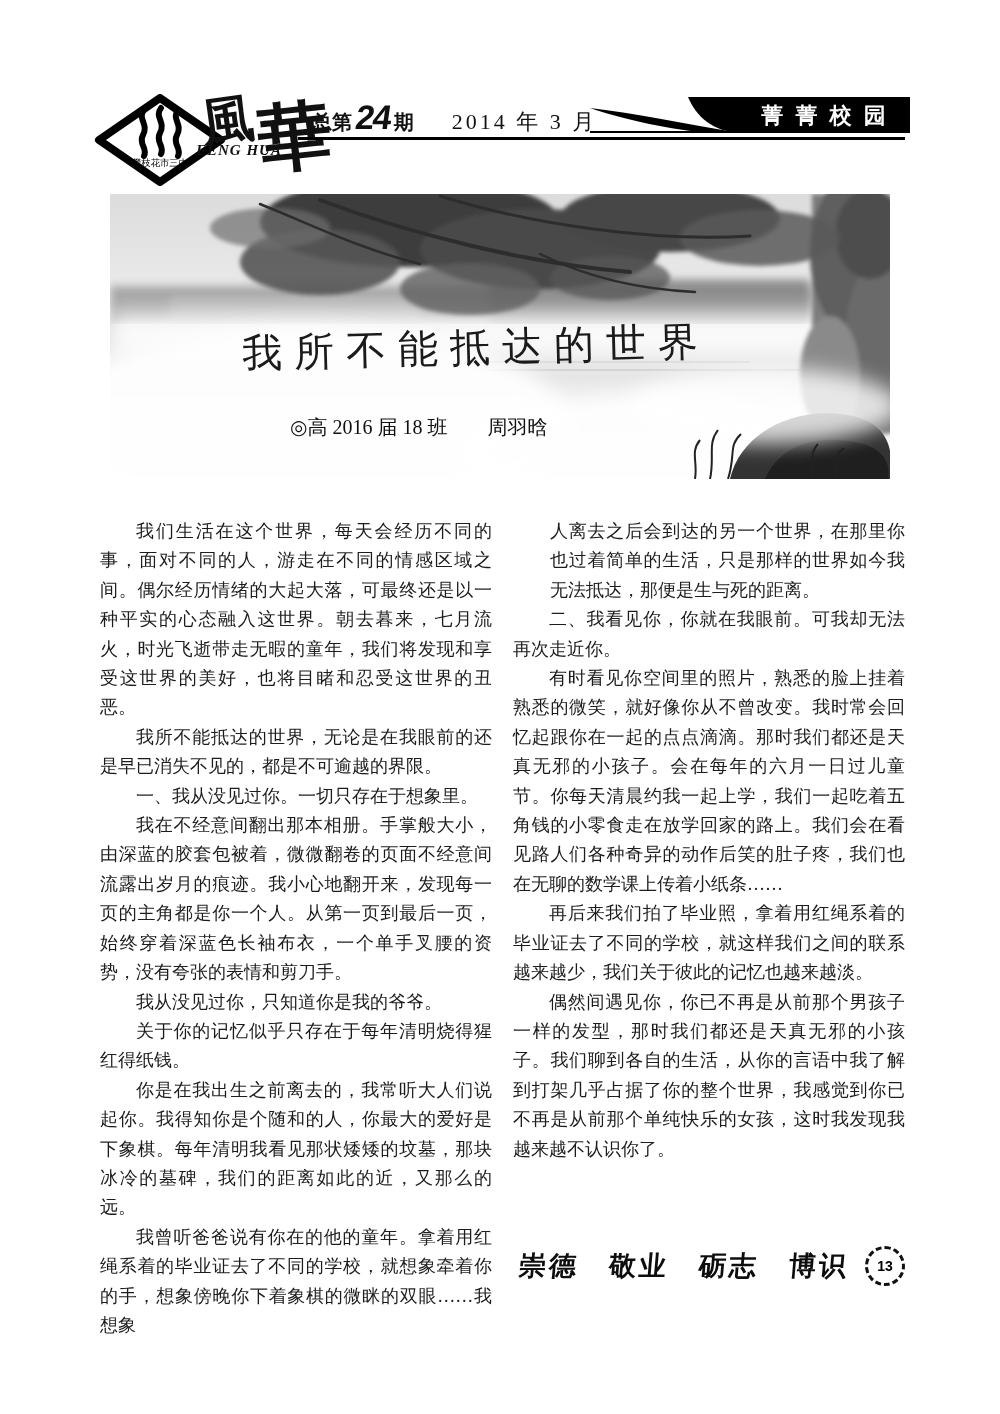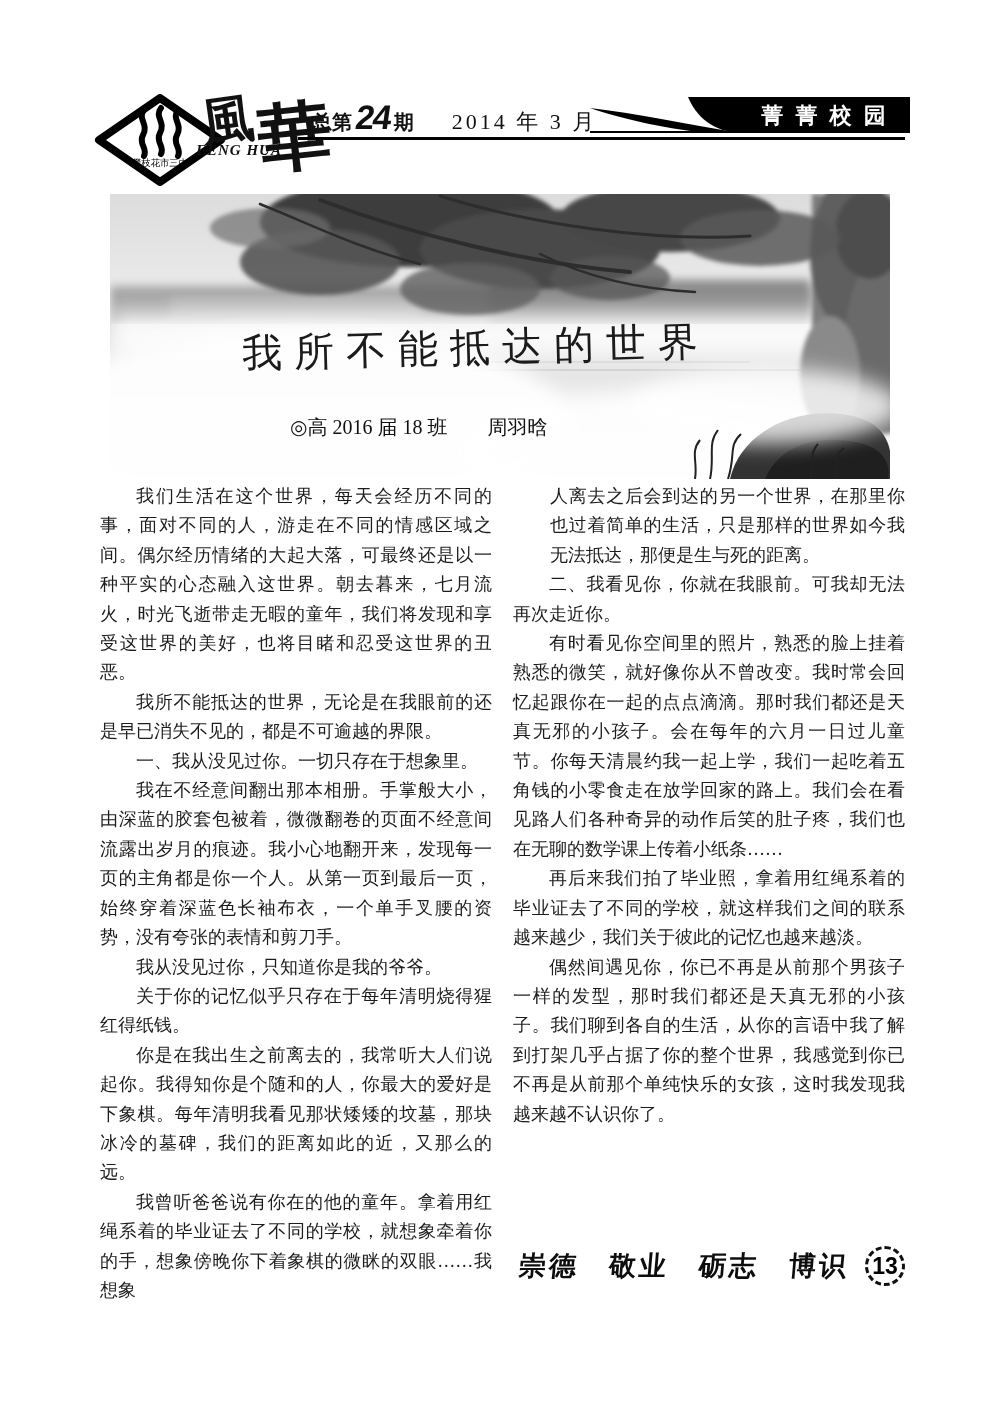--- a/index.html
+++ b/index.html
@@ -21,31 +21,31 @@
   .banner{position:absolute;left:590px;top:96px;width:320px;height:42px;}
 
   
   .photo{position:absolute;left:110px;top:194px;width:780px;height:285px;overflow:hidden;}
   .photo-svg{position:absolute;inset:0;width:100%;height:100%;}
   .photo-title{position:absolute;left:132px;top:126px;font-size:40px;letter-spacing:12px;
                color:#1b1b1b;transform:rotate(-1.5deg);white-space:nowrap;}
   .photo-byline{position:absolute;left:180px;top:220px;font-size:20px;color:#101010;white-space:nowrap;}
 
   
-  .article{position:absolute;left:100px;top:482px;width:805px;display:flex;gap:21px;}
+  .article{position:absolute;left:100px;top:517px;width:805px;display:flex;gap:21px;}
   .col{width:392px;font-size:18px;line-height:29.4px;text-align:justify;color:#1c1c1c;}
   .para{margin:0;text-indent:2em;}
   .para.no-indent{text-indent:0;margin-left:37px;}
 
   
   .footer{position:absolute;left:0;top:1246px;width:905px;display:flex;justify-content:flex-end;
           align-items:center;gap:16px;}
   .motto{font-weight:700;font-size:27px;letter-spacing:3px;transform:skewX(-5deg);color:#0d0d0d;}
   .pagenum{width:34px;height:34px;border:3px dashed #111;border-radius:50%;display:flex;
-           align-items:center;justify-content:center;font-size:23px;font-weight:700;color:#000;
+           align-items:center;justify-content:center;font-size:14px;font-weight:700;color:#000;
            font-family:"Liberation Sans","DejaVu Sans",sans-serif;}
 </style>
 </head>
 <body>
 
 <div class="page">
 
   <svg class="logo" viewBox="0 0 132 92" aria-hidden="true">
     <path d="M66,4 L127,46 L66,88 L5,46 Z" fill="#fff" stroke="#000" stroke-width="8" stroke-linejoin="round"></path>
     <g stroke="#000" stroke-width="6" fill="none" stroke-linecap="round">

